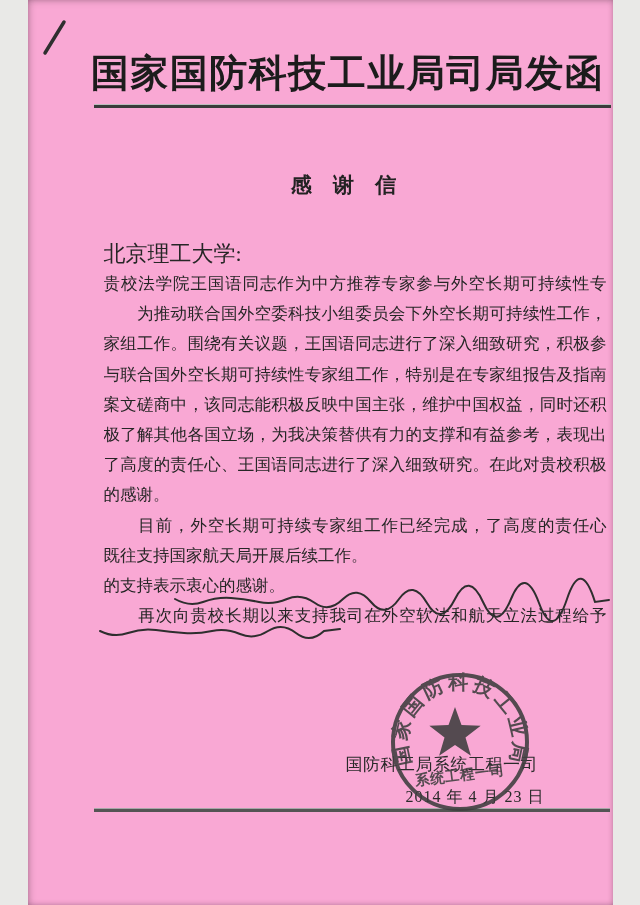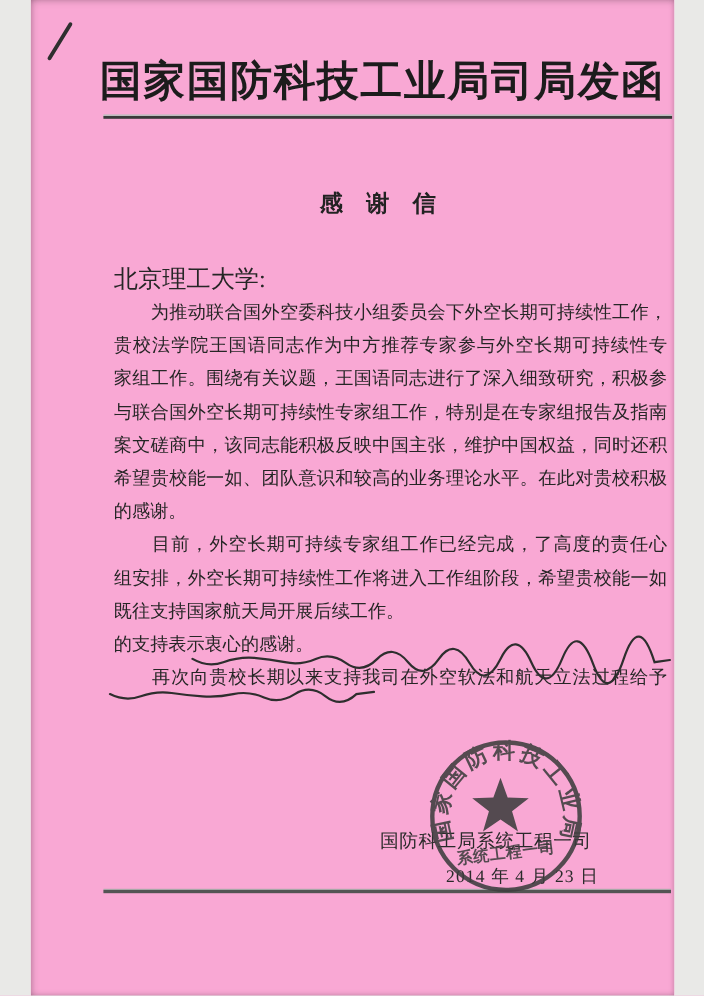--- a/index.html
+++ b/index.html
@@ -70,29 +70,29 @@
 
   <div class="letterhead">国家国防科技工业局司局发函</div>
 
   <div class="rule rule-top"></div>
 
   <div class="doc-title">感  谢  信</div>
 
   <div class="salutation">北京理工大学:</div>
 
   <div class="letter-body">
+      <div class="bline fill">贵校法学院王国语同志作为中方推荐专家参与外空长期可持续性专</div>
       <div class="bline fill">　　为推动联合国外空委科技小组委员会下外空长期可持续性工作，</div>
-      <div class="bline fill">贵校法学院王国语同志作为中方推荐专家参与外空长期可持续性专</div>
       <div class="bline fill">家组工作。围绕有关议题，王国语同志进行了深入细致研究，积极参</div>
       <div class="bline fill">与联合国外空长期可持续性专家组工作，特别是在专家组报告及指南</div>
       <div class="bline fill">案文磋商中，该同志能积极反映中国主张，维护中国权益，同时还积</div>
-      <div class="bline fill">希望贵校能一如、团队意识和较高的业务理论水平。在此对贵校积极</div>
+      <div class="bline fill">极了解其他各国立场，为我决策替供有力的支撑和有益参考，表现出</div>
+      <div class="bline fill">了高度的责任心、王国语同志进行了深入细致研究。在此对贵校积极</div>
       <div class="bline">的感谢。</div>
       <div class="bline fill">　　目前，外空长期可持续专家组工作已经完成，了高度的责任心</div>
-      <div class="bline fill">组安排，外空长期可持续性工作将进入工作组阶段，希望贵校能一如</div>
       <div class="bline">既往支持国家航天局开展后续工作。</div>
       <div class="bline">的支持表示衷心的感谢。</div>
       <div class="bline fill">　　再次向贵校长期以来支持我司在外空软法和航天立法过程给予</div>
     </div>
 
   <svg class="overlay-svg" width="640" height="905" viewBox="0 0 640 905">
     <g fill="none" stroke="#2e2e2e" stroke-width="2" stroke-linecap="round">
       <path d="M147,599
         q14,8 28,3 t28,-4 t28,4 t28,-3 t28,4 t28,-4 t28,3 t28,-3 t28,4 t28,-4 t28,3 t28,-3 t28,4 t28,-4 t28,3 l14,-2"></path>
       <path d="M72,631

